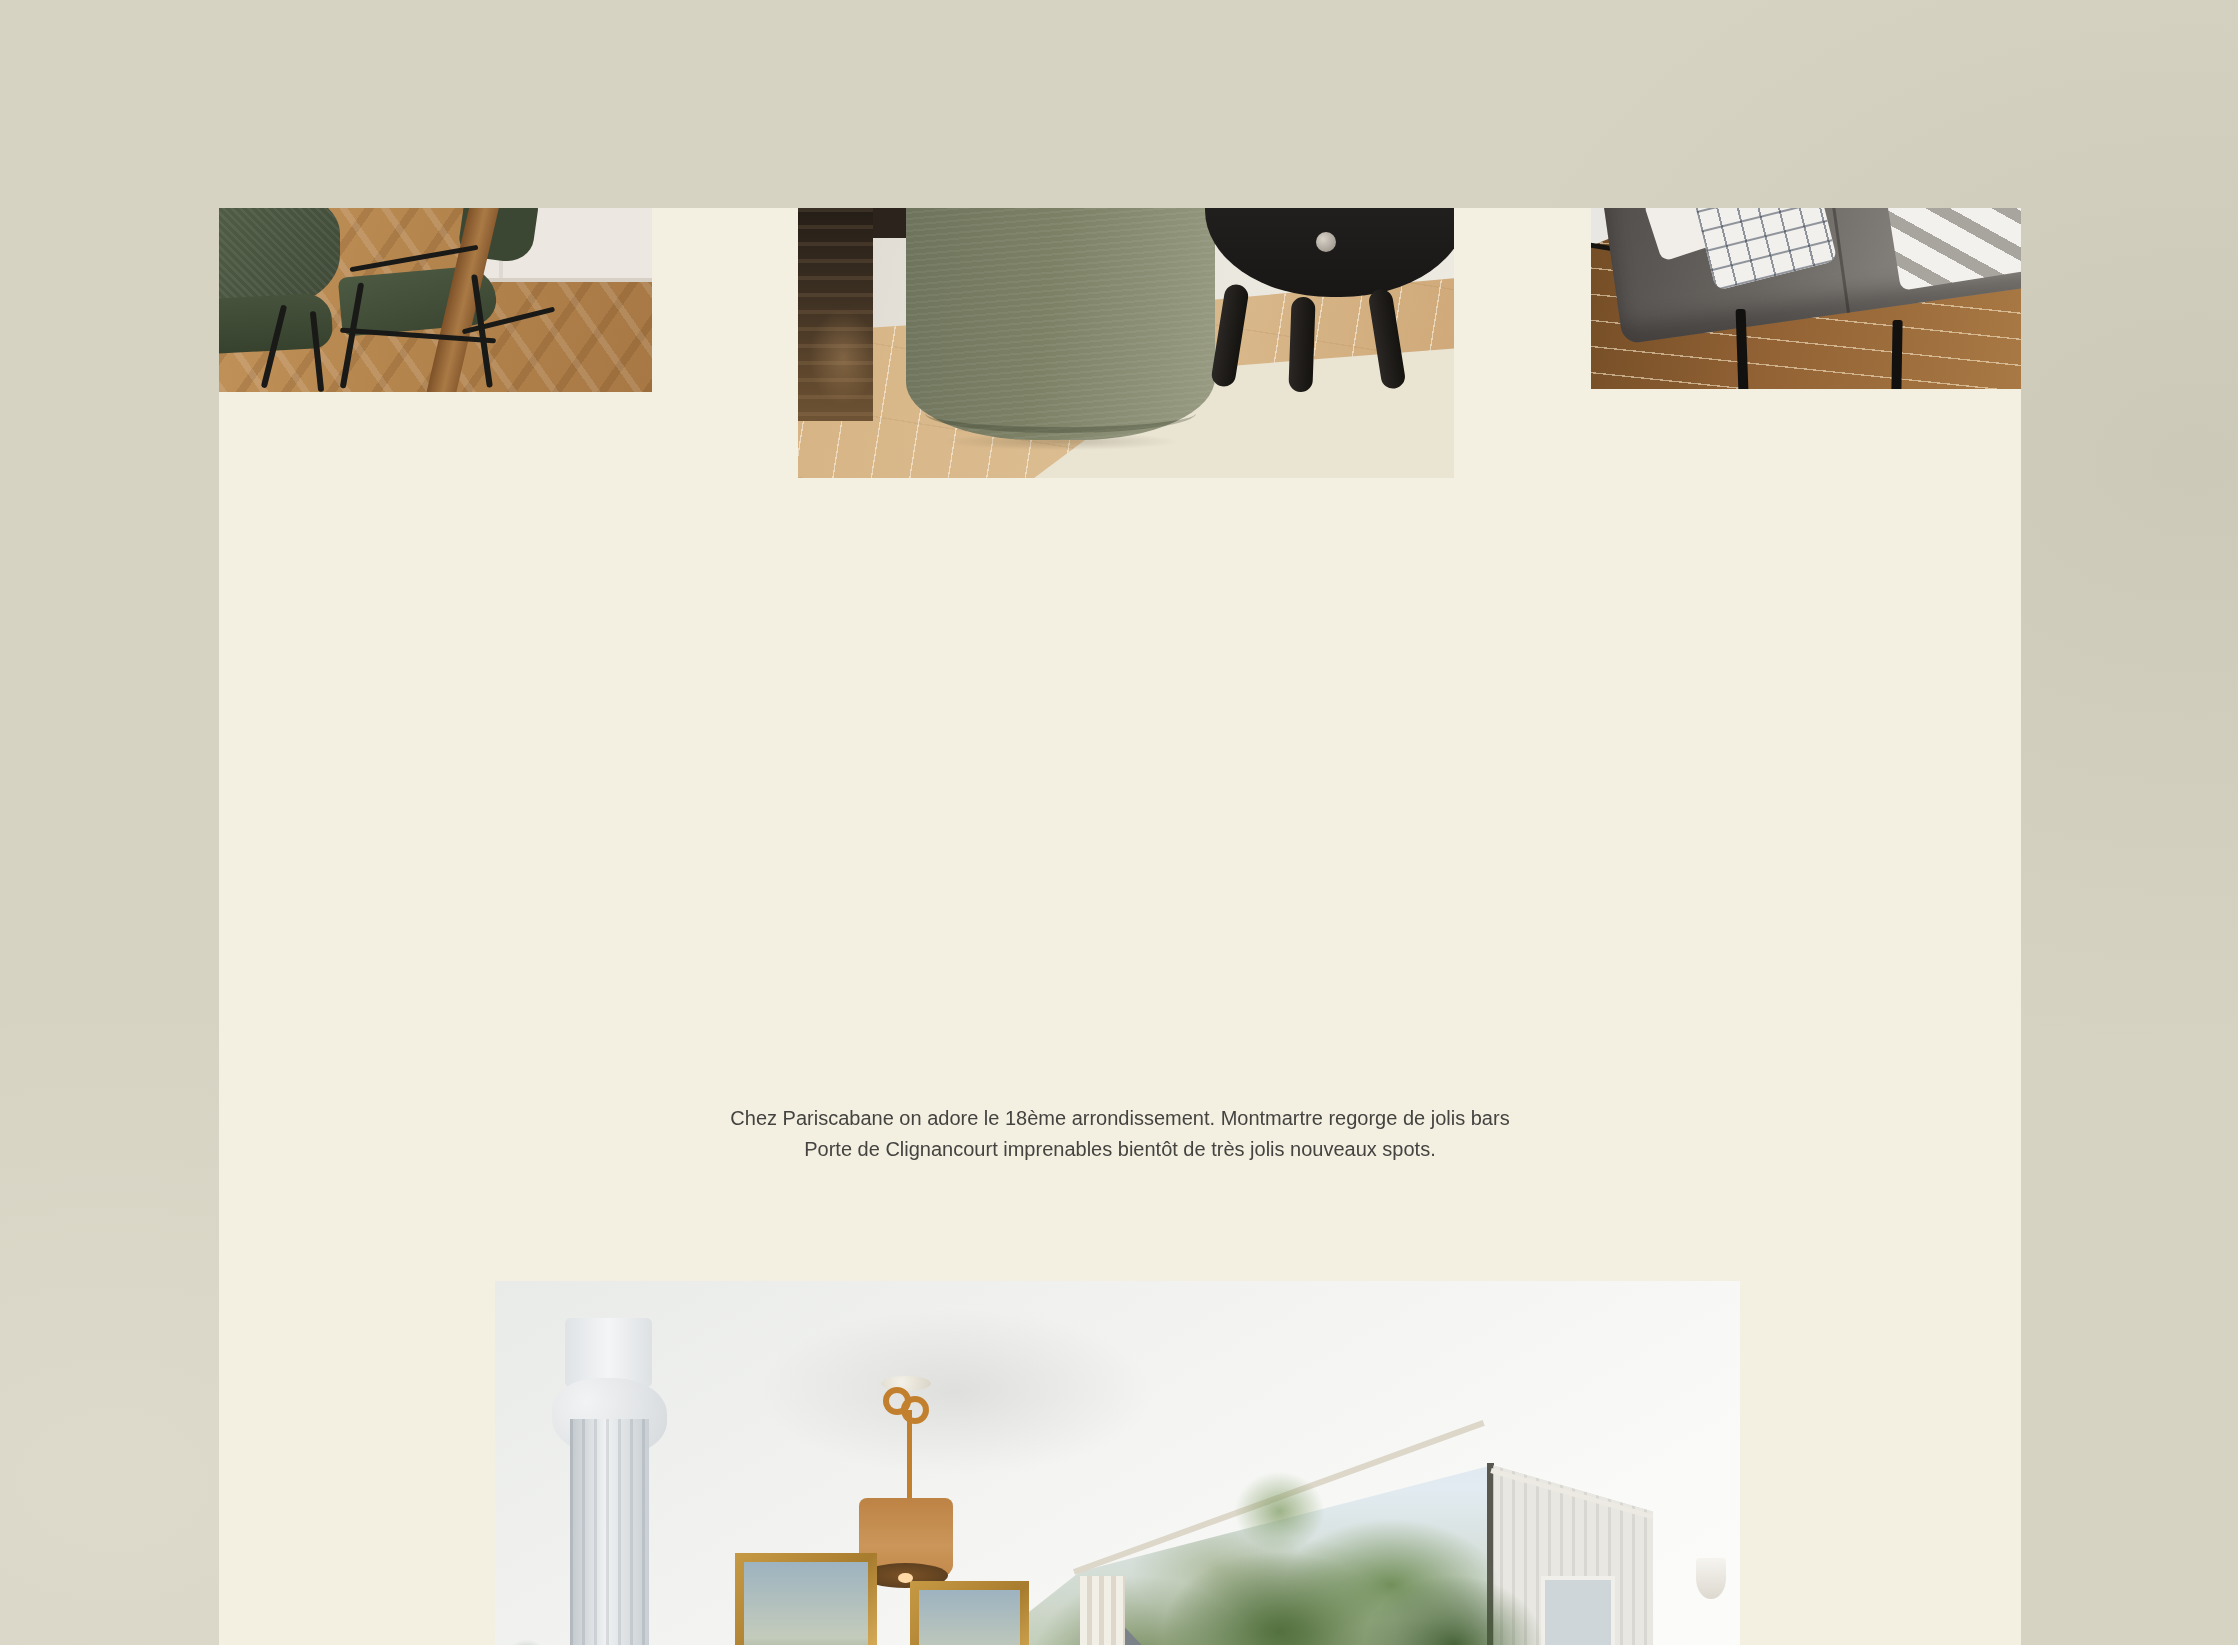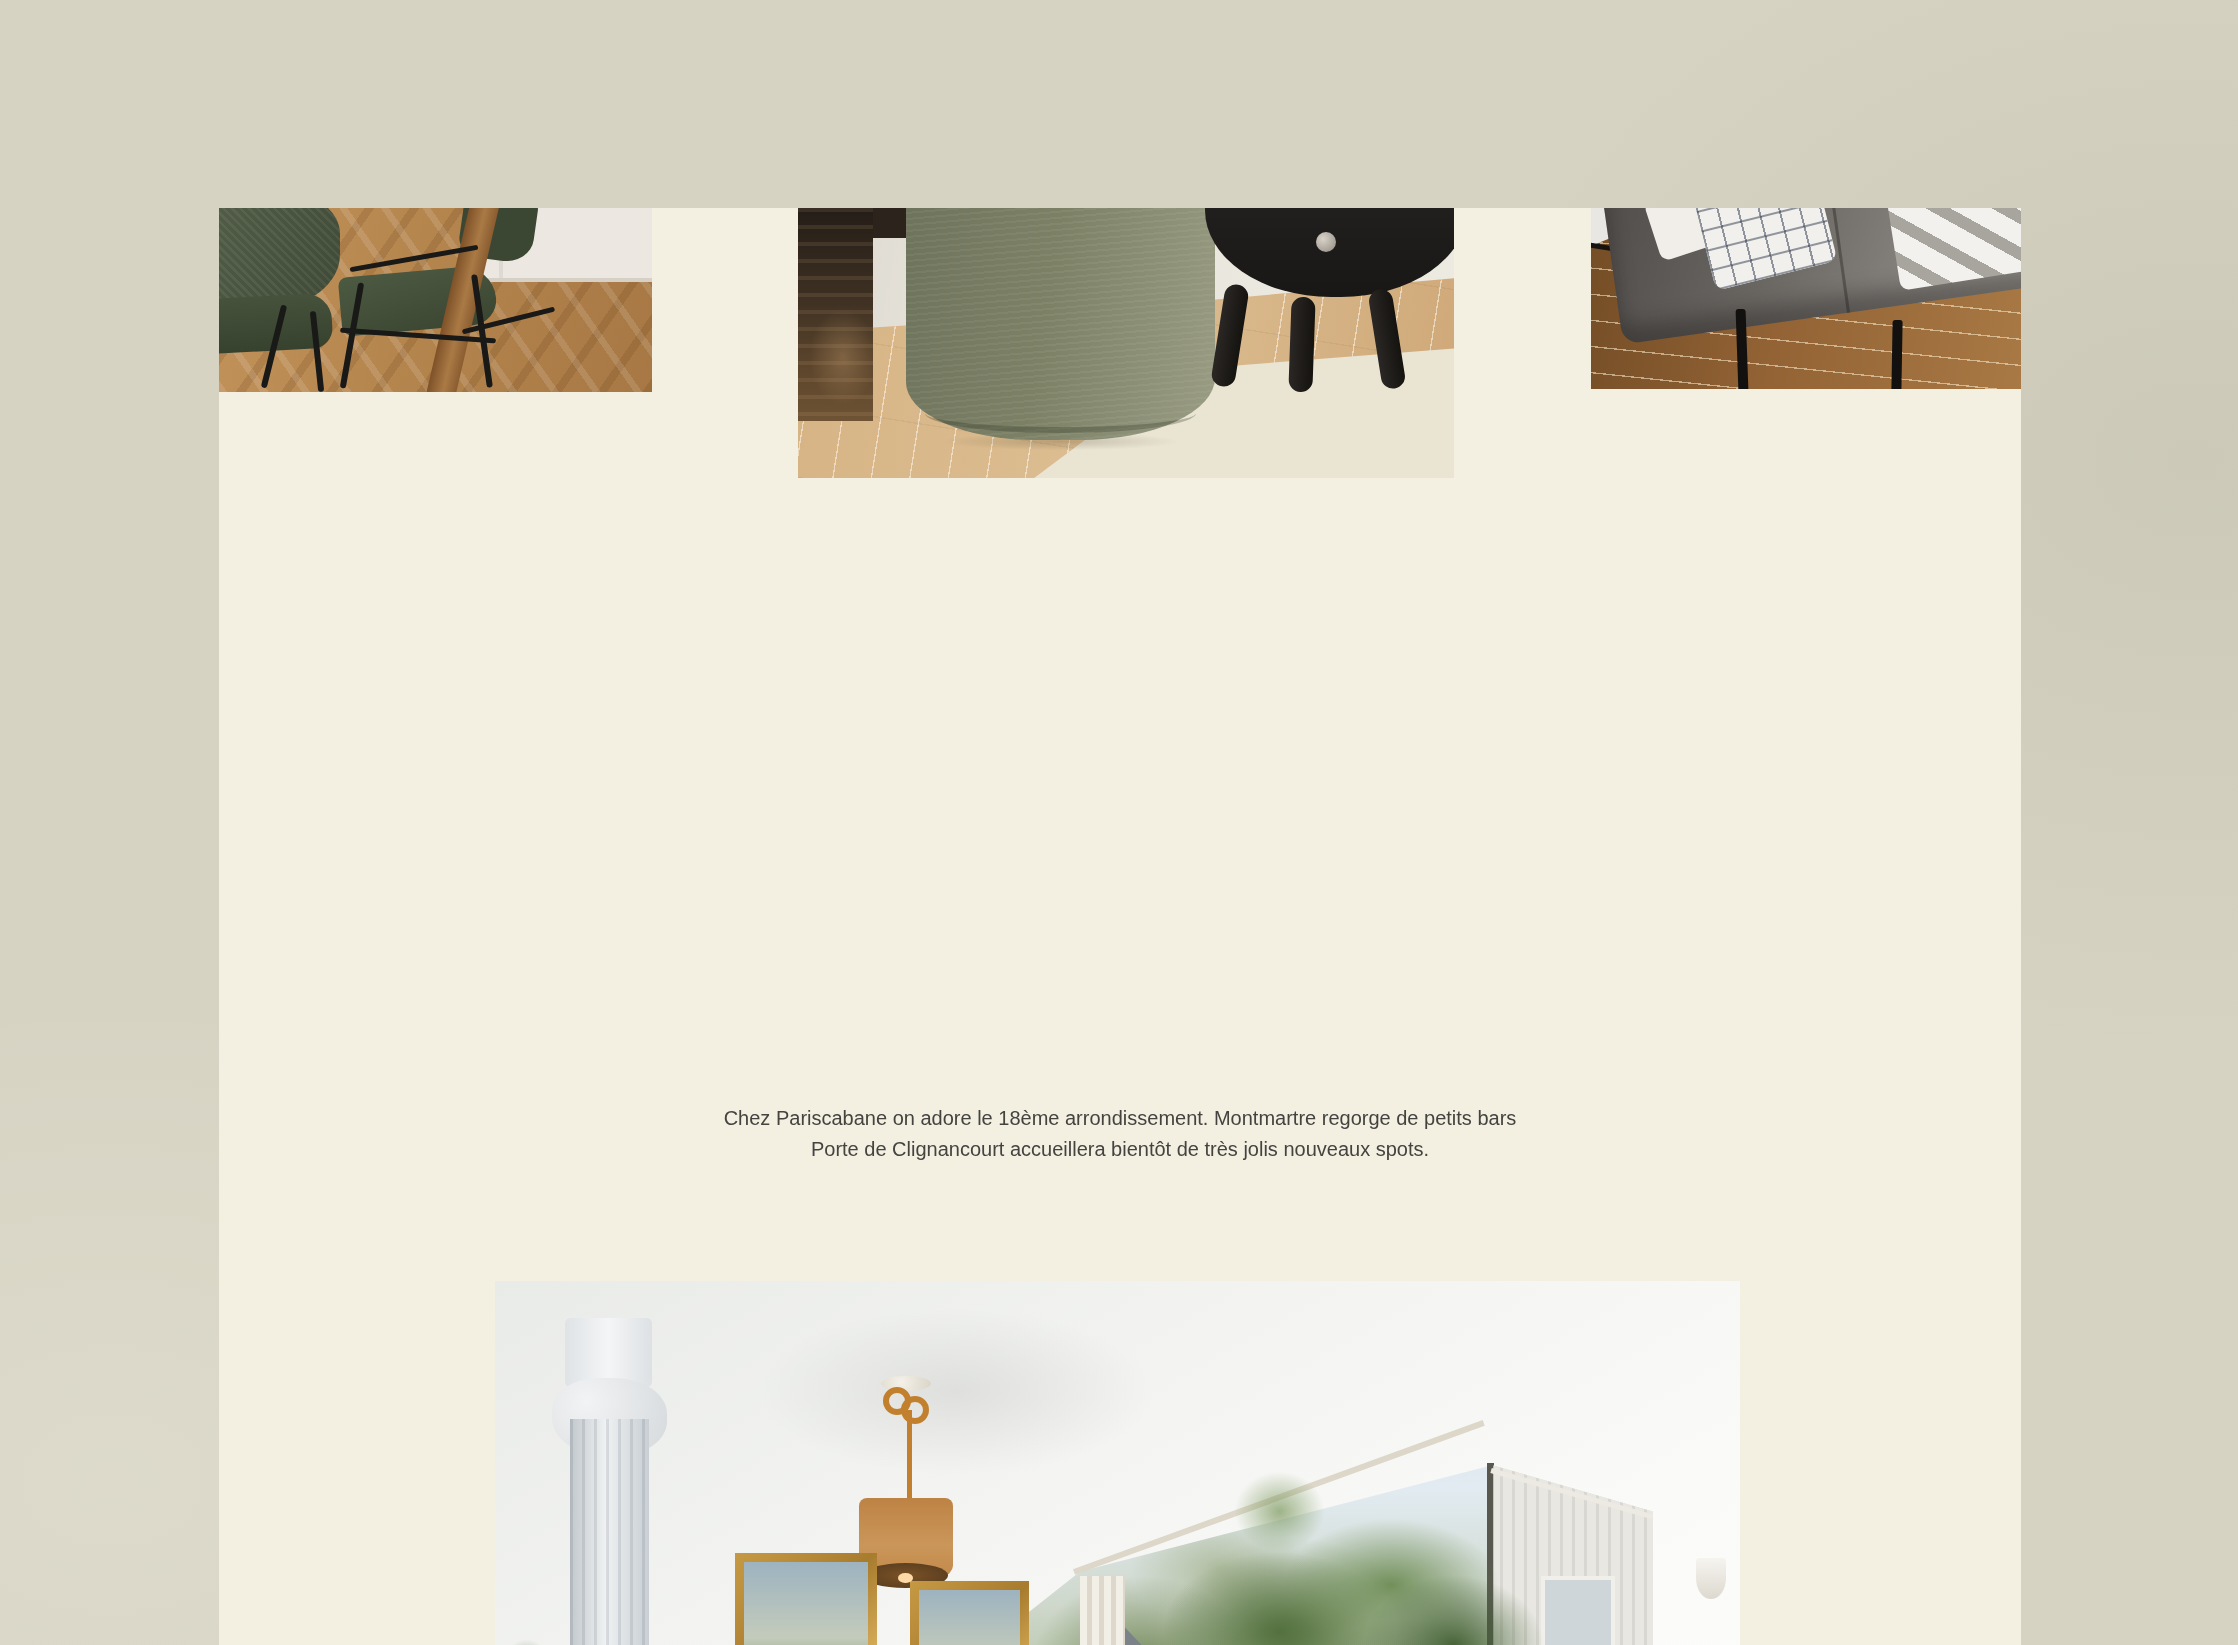--- a/index.html
+++ b/index.html
@@ -267,22 +267,22 @@
       <div class="pc-mattress"></div>
       <div class="pc-pillow-plain"></div>
       <div class="pc-pillow-plaid"></div>
       <div class="pc-pillow-striped"></div>
       <div class="pc-leg pc-leg1"></div>
       <div class="pc-leg pc-leg2"></div>
     </figure>
 
 
     <p class="body-copy">
-      <span>Chez Pariscabane on adore le 18ème arrondissement. Montmartre regorge de petits bars</span>
-      <span>Porte de Clignancourt accueillera bientôt de très jolis nouveaux spots.</span>
+      <span>Chez Pariscabane on adore le 18ème arrondissement. Montmartre regorge de jolis bars</span>
+      <span>Porte de Clignancourt imprenables bientôt de très jolis nouveaux spots.</span>
     </p>
 
     <figure class="photo photo-d" role="img" aria-label="Bright living room with ornate column, pendant lamp on orange cord, gilded paintings and corner window onto greenery">
       <div class="pd-ceiling"></div>
       <div class="pd-stain"></div>
       <div class="pd-win-left">
         <div class="pd-roof"></div>
       </div>
       <div class="pd-frame-diag1"></div>
       <div class="pd-corner-post"></div>

